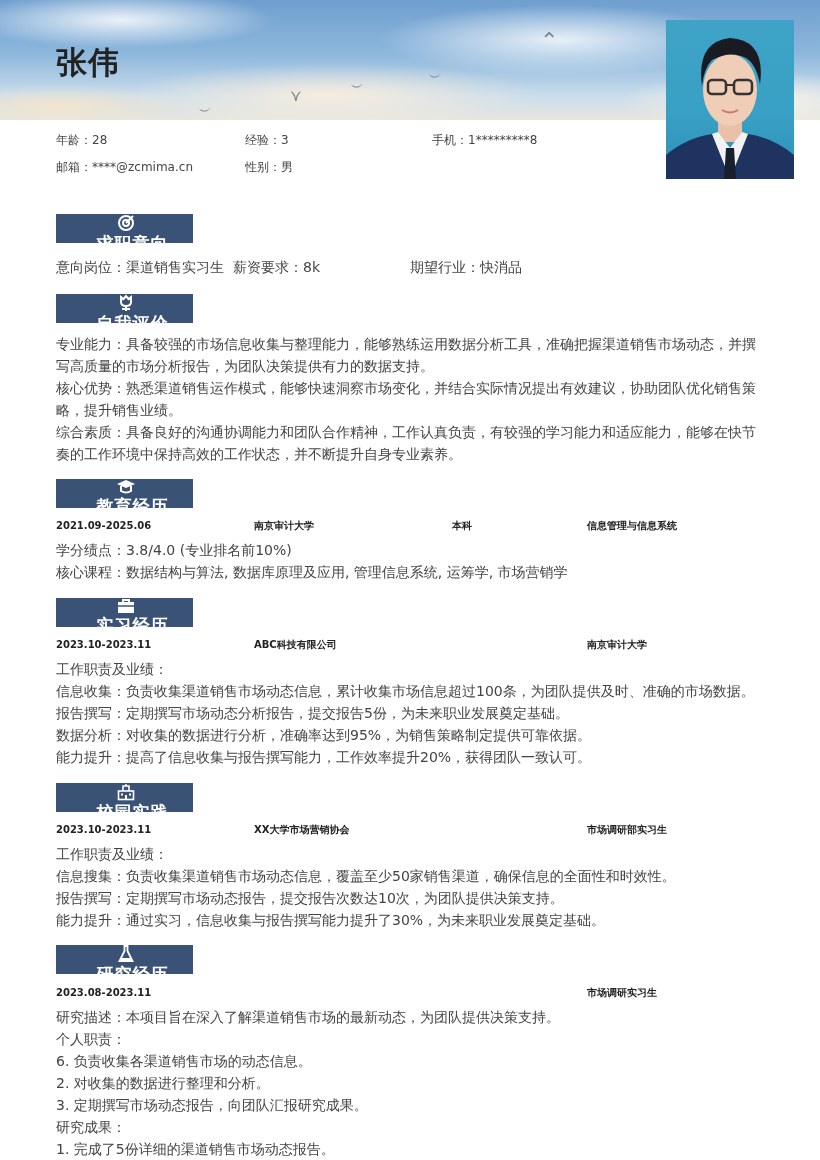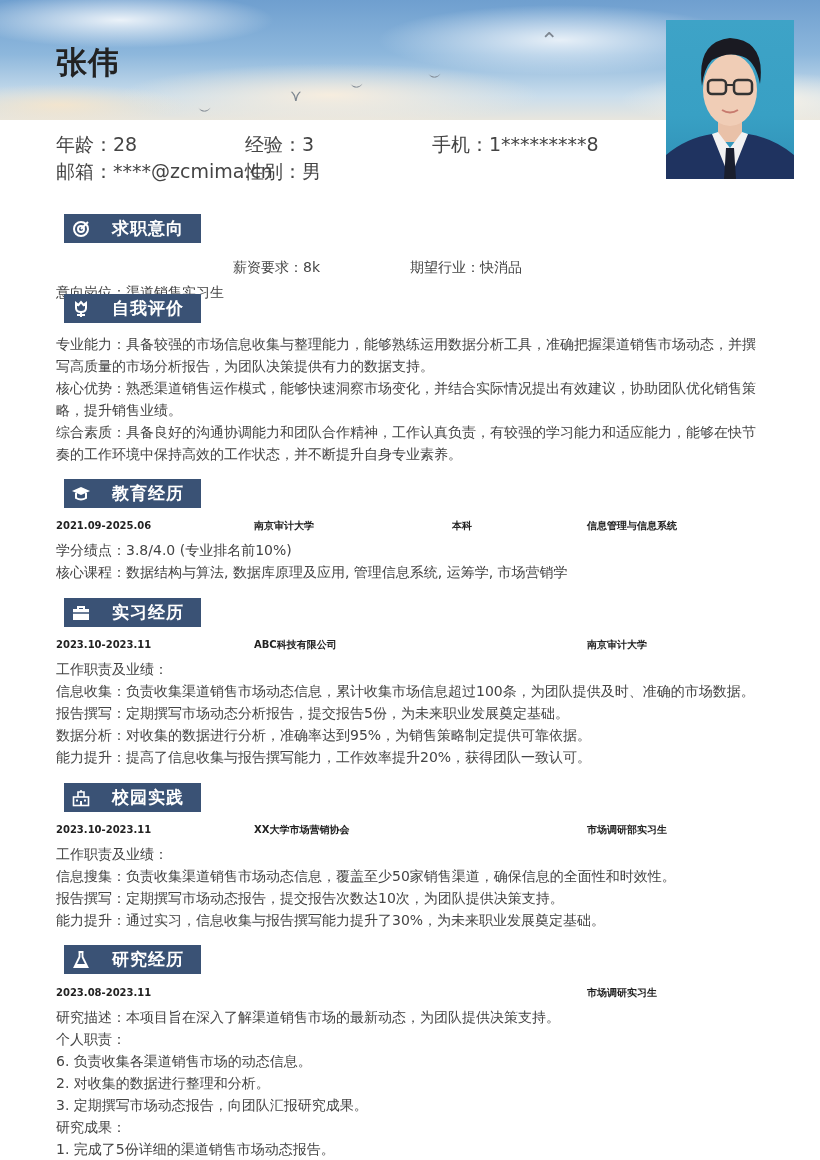--- a/index.html
+++ b/index.html
@@ -22,25 +22,25 @@
     position: absolute; left: 56px; top: 42px; font-size: 31px; font-weight: bold;
     color: #222; letter-spacing: 1px;
   }
 
   .photo {
     position: absolute; left: 666px; top: 20px; width: 128px; height: 159px;
     background: linear-gradient(180deg, #3ea3c7 0%, #38a0c4 60%, #2f8fb5 100%);
     overflow: hidden;
   }
 
-  .info { position: absolute; font-size: 19px; color: #444; white-space: nowrap; }
+  .info { position: absolute; font-size: 12px; color: #444; white-space: nowrap; }
 
   .section-header {
-    position: absolute; left: 64px; width: 137px; height: 29px;
-    background: #3a5275; color: #fff; display: flex; align-items: center;
+    position: absolute; left: 56px; width: 137px; height: 29px;
+    background: #3a5275; color: #fff; display: flex; align-items: center; flex-direction: column;
   }
   .section-header .icon { width: 30px; height: 29px; display: flex; align-items: center; justify-content: center; margin-left: 2px; }
   .section-header .title { margin-left: 16px; font-size: 17px; font-weight: bold; letter-spacing: 1px; }
 
   .line { position: absolute; left: 56px; font-size: 14px; color: #444; white-space: nowrap; line-height: 22px; }
   .para { position: absolute; left: 56px; width: 712px; font-size: 14px; color: #444; line-height: 22px; }
 
   .row { position: absolute; left: 0; width: 820px; height: 22px; font-size: 10px; font-weight: bold; color: #222; }
   .row span { position: absolute; top: 0; white-space: nowrap; line-height: 22px; }
 </style>
@@ -89,21 +89,21 @@
 <div class="section-header" style="top:214px;">
   <span class="icon">
     <svg width="18" height="18" viewBox="0 0 18 18">
         <circle cx="9" cy="9" r="7" fill="none" stroke="#fff" stroke-width="2"></circle>
         <circle cx="9" cy="9" r="3" fill="none" stroke="#fff" stroke-width="2"></circle>
         <line x1="9" y1="9" x2="16" y2="2" stroke="#fff" stroke-width="2"></line>
       </svg>
   </span>
   <span class="title">求职意向</span>
 </div>
-<div class="line" style="top:256px;margin-top:25px;">意向岗位：渠道销售实习生</div>
+<div class="line" style="top:256px;">意向岗位：渠道销售实习生</div>
 <div class="line" style="top:256px;left:233px;">薪资要求：8k</div>
 <div class="line" style="top:256px;left:410px;">期望行业：快消品</div>
 
 <div class="section-header" style="top:294px;">
   <span class="icon">
     <svg width="16" height="18" viewBox="0 0 16 18">
         <path d="M3 3 L5.5 5 L8 2 L10.5 5 L13 3 L13 8 Q13 12 8 12 Q3 12 3 8 Z" fill="none" stroke="#fff" stroke-width="2"></path>
         <line x1="8" y1="12" x2="8" y2="17" stroke="#fff" stroke-width="2"></line>
         <line x1="4" y1="15" x2="12" y2="15" stroke="#fff" stroke-width="2"></line>
       </svg>

